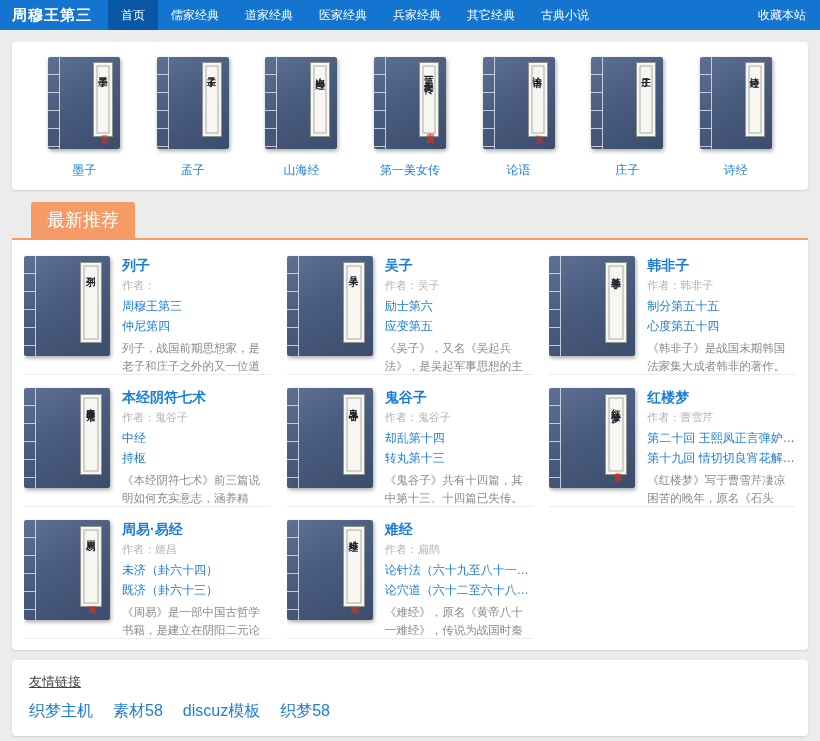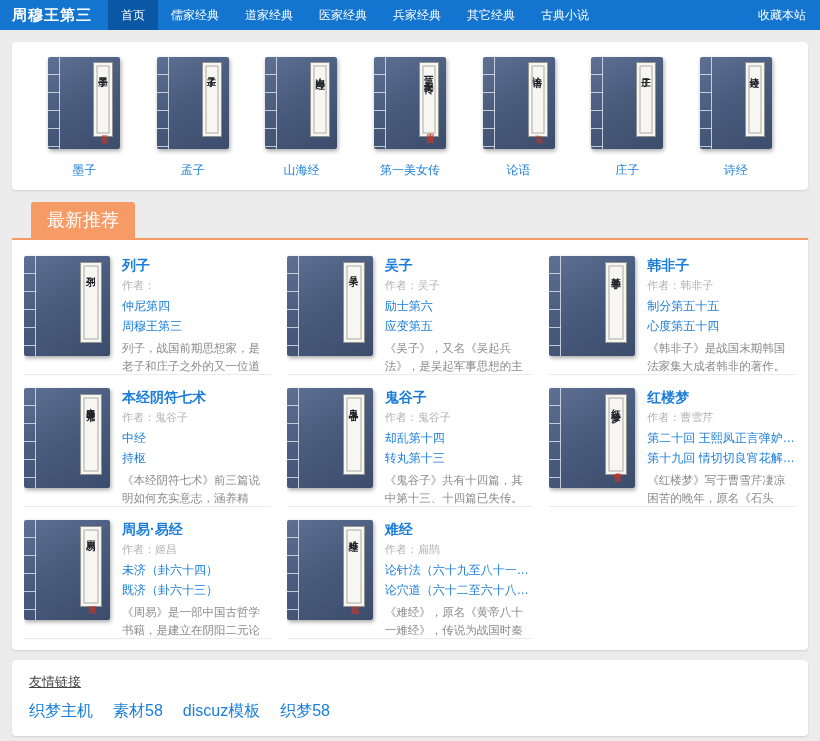--- a/index.html
+++ b/index.html
@@ -206,22 +206,22 @@
       <div class="cover cover-lg">
         <div class="binding"></div>
         <div class="clabel">
           <span class="ctitle">列子</span>
           <span class="cred"></span>
         </div>
       </div>
       <div class="info">
         <a class="btitle">列子</a>
         <div class="bauthor">作者：</div>
+        <a class="chap">周穆王第三</a>
         <a class="chap">仲尼第四</a>
-        <a class="chap">周穆王第三</a>
         <div class="bdesc">列子，战国前期思想家，是老子和庄子之外的又一位道家思想代表人物，与郑缪公同时。其学本于黄帝老子， ...</div>
       </div>
     </div>
 
     <div class="card">
       <div class="cover cover-lg">
         <div class="binding"></div>
         <div class="clabel">
           <span class="ctitle">吴子</span>
           <span class="cred"></span>

